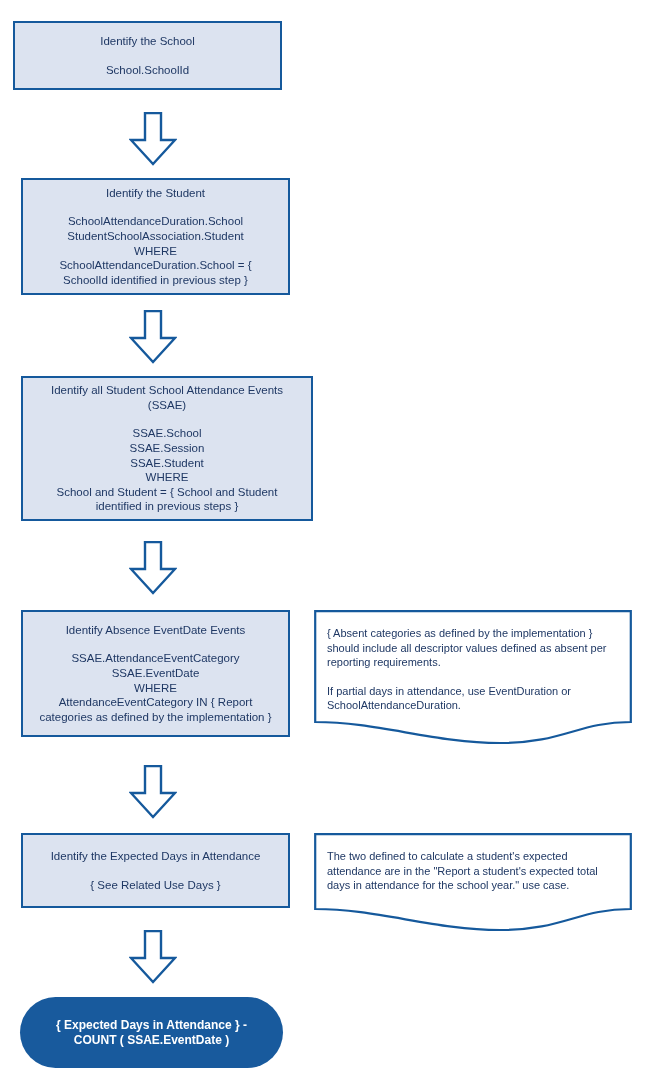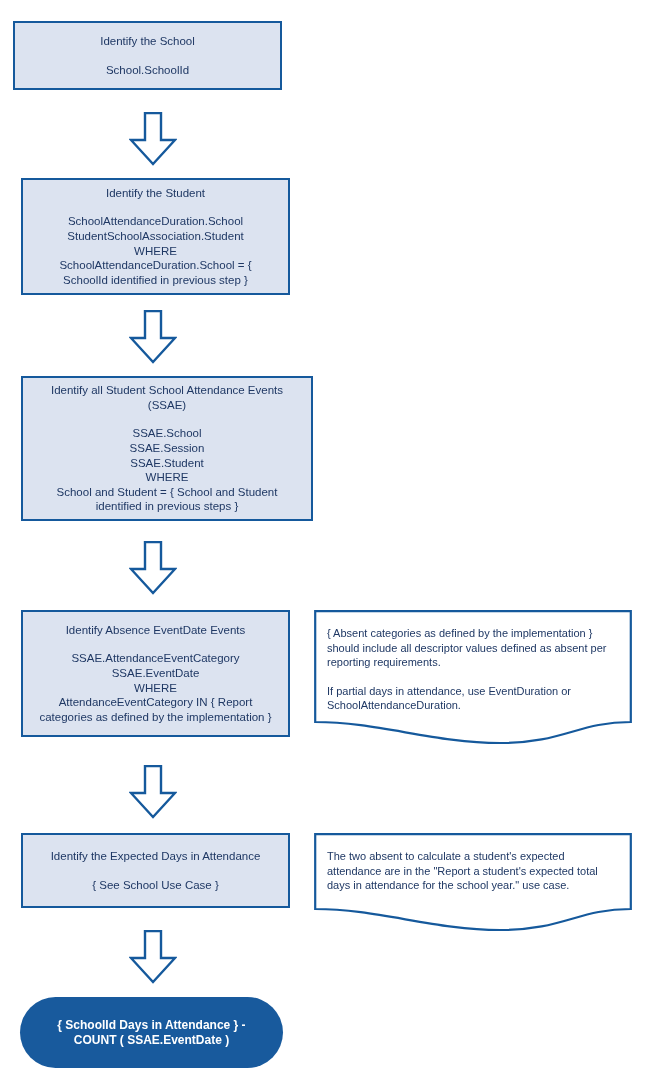--- a/index.html
+++ b/index.html
@@ -140,41 +140,41 @@
 
   <div class="arrow" style="left:129px;top:765px;width:48px;height:54px;">
     <svg width="48" height="54" viewBox="0 0 48 54" aria-hidden="true">
       <polygon points="16,1 32,1 32,28 46,28 24,52 2,28 16,28" fill="#ffffff" stroke="#15599c" stroke-width="2.4" stroke-linejoin="miter"></polygon>
     </svg>
   </div>
 
   <div class="pbox" style="left:21px;top:833px;width:269px;height:75px;">
     <div class="title">Identify the Expected Days in Attendance</div>
     <div class="body">
-      <span class="ln">{ See School Use Case }</span>
+      <span class="ln">{ See Related Use Days }</span>
     </div>
   </div>
 
   <div class="note" style="left:314px;top:833px;width:318px;height:110px;">
     <svg width="318" height="110" viewBox="0 0 318 110" aria-hidden="true">
       <path d="M1.2,1.2 L316.8,1.2 L316.8,76
                C264,76 250,97 186,97
                C120,97 64,76 1.2,76 Z" fill="#ffffff" stroke="#15599c" stroke-width="2.2" stroke-linejoin="miter"></path>
     </svg>
     <div class="ntext">
-      <p>The two absent to calculate a student's expected attendance are in the "Report a student's expected total days in attendance for the school year." use case.</p>
+      <p>The two defined to calculate a student's expected attendance are in the "Report a student's expected total days in attendance for the school year." use case.</p>
     </div>
   </div>
 
   <div class="arrow" style="left:129px;top:930px;width:48px;height:54px;">
     <svg width="48" height="54" viewBox="0 0 48 54" aria-hidden="true">
       <polygon points="16,1 32,1 32,28 46,28 24,52 2,28 16,28" fill="#ffffff" stroke="#15599c" stroke-width="2.4" stroke-linejoin="miter"></polygon>
     </svg>
   </div>
 
   <div class="terminal" style="left:20px;top:997px;width:263px;height:71px;">
     <div>
-      <span class="ln">{ SchoolId Days in Attendance } -</span>
+      <span class="ln">{ Expected Days in Attendance } -</span>
       <span class="ln">COUNT ( SSAE.EventDate )</span>
     </div>
   </div>
 
 </div>
 
 </body></html>

